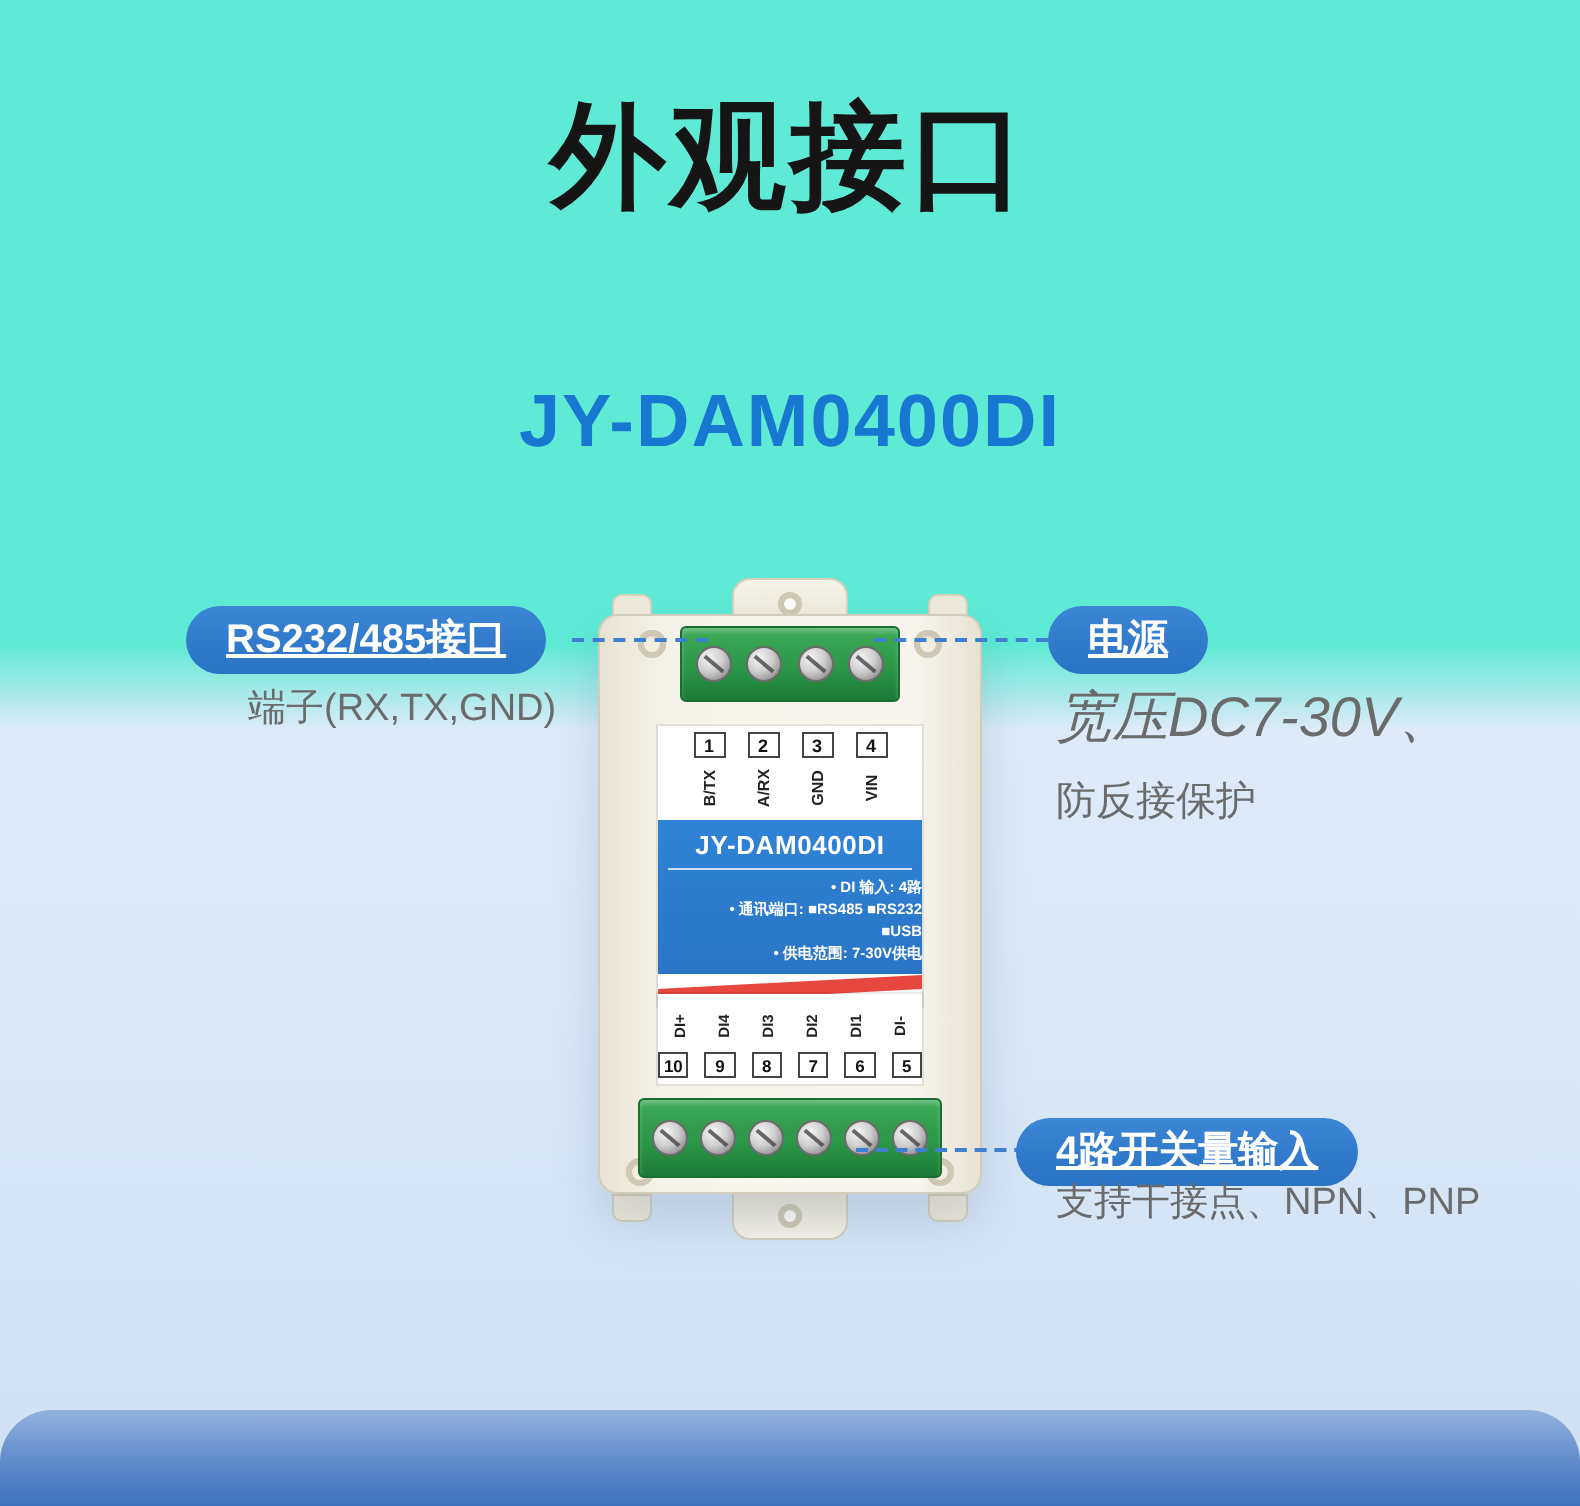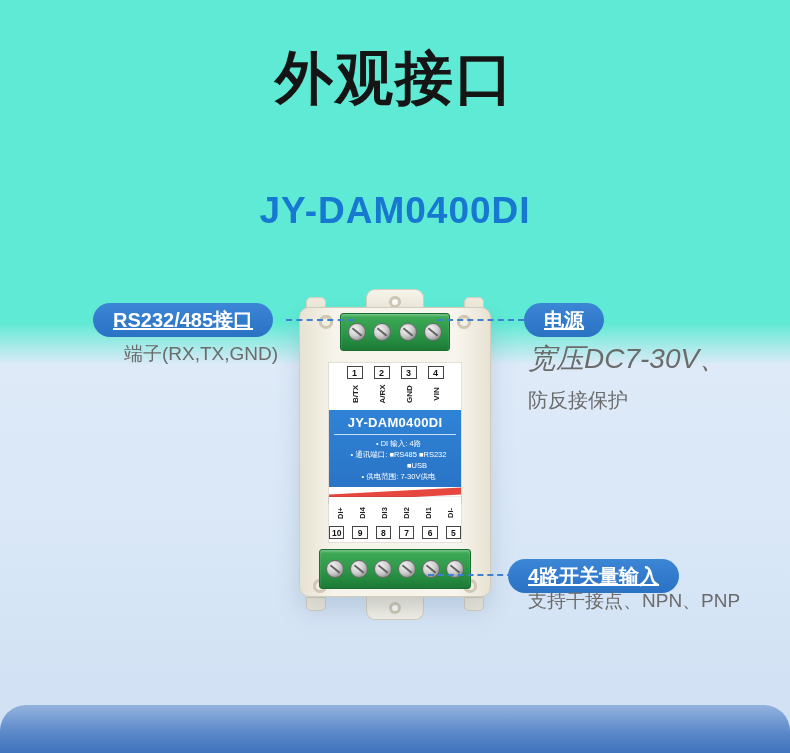--- a/index.html
+++ b/index.html
@@ -80,22 +80,22 @@
   .pbox { width:16px; height:13px; background:#fff; border:1px solid #444; font-size:9px;
     font-weight:bold; color:#111; display:flex; align-items:center; justify-content:center; }
   .vrow { display:flex; justify-content:center; gap:11px; margin-top:1px; }
   .vcell { position:relative; width:16px; height:28px; }
   .vcell span { position:absolute; left:50%; top:50%; transform:translate(-50%,-50%) rotate(-90deg);
     font-size:8px; font-weight:bold; color:#222; white-space:nowrap; }
   .blue-panel { background:linear-gradient(180deg,#2f83d6,#2a74c6); padding-bottom:5px; }
   .panel-title { font-size:13px; font-weight:bold; color:#fff; text-align:center;
     padding:5px 0 4px; margin:0 5px 3px; border-bottom:1px solid rgba(255,255,255,.75);
     letter-spacing:.3px; white-space:nowrap; }
-  .spec { font-size:7.5px; line-height:11px; color:#fff; padding-left:7px; font-weight:normal;
-    text-align:center; white-space:nowrap; }
+  .spec { font-size:7.5px; line-height:11px; color:#fff; padding-left:7px; font-weight:bold;
+    text-align:right; white-space:nowrap; }
   .spec-indent { padding-left:44px; }
   .stripe-band { position:relative; height:16px; background:#fff; overflow:hidden; }
   .stripe-red { position:absolute; left:-3px; right:-3px; top:4px; height:7px;
     background:#e64840; transform:skewY(-3deg); }
 
   
   .label-bottom { position:absolute; left:30px; top:208px; width:132px; background:#fff;
     padding:4px 0 3px; box-shadow:0 0 0 1px rgba(0,0,0,.08); }
   .vrow-b { display:flex; justify-content:center; gap:4px; }
   .vcell-b { position:relative; width:18px; height:24px; }

